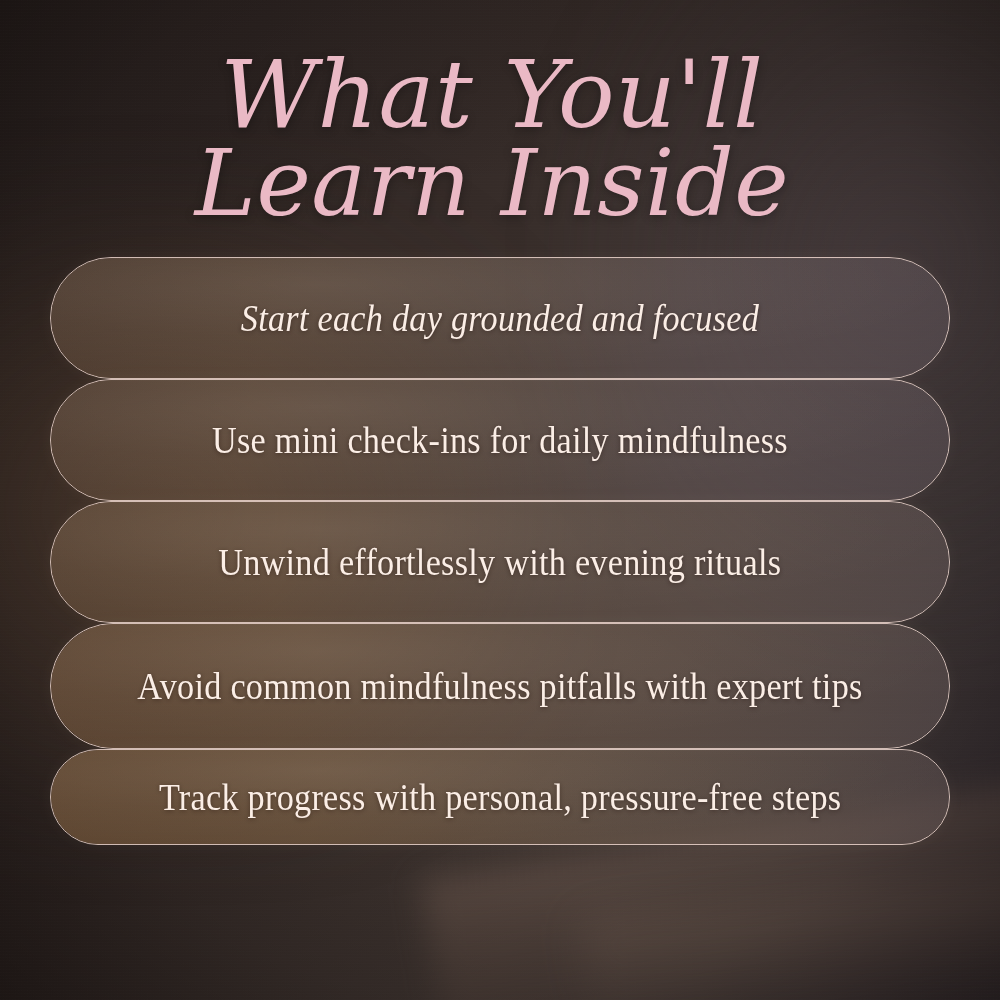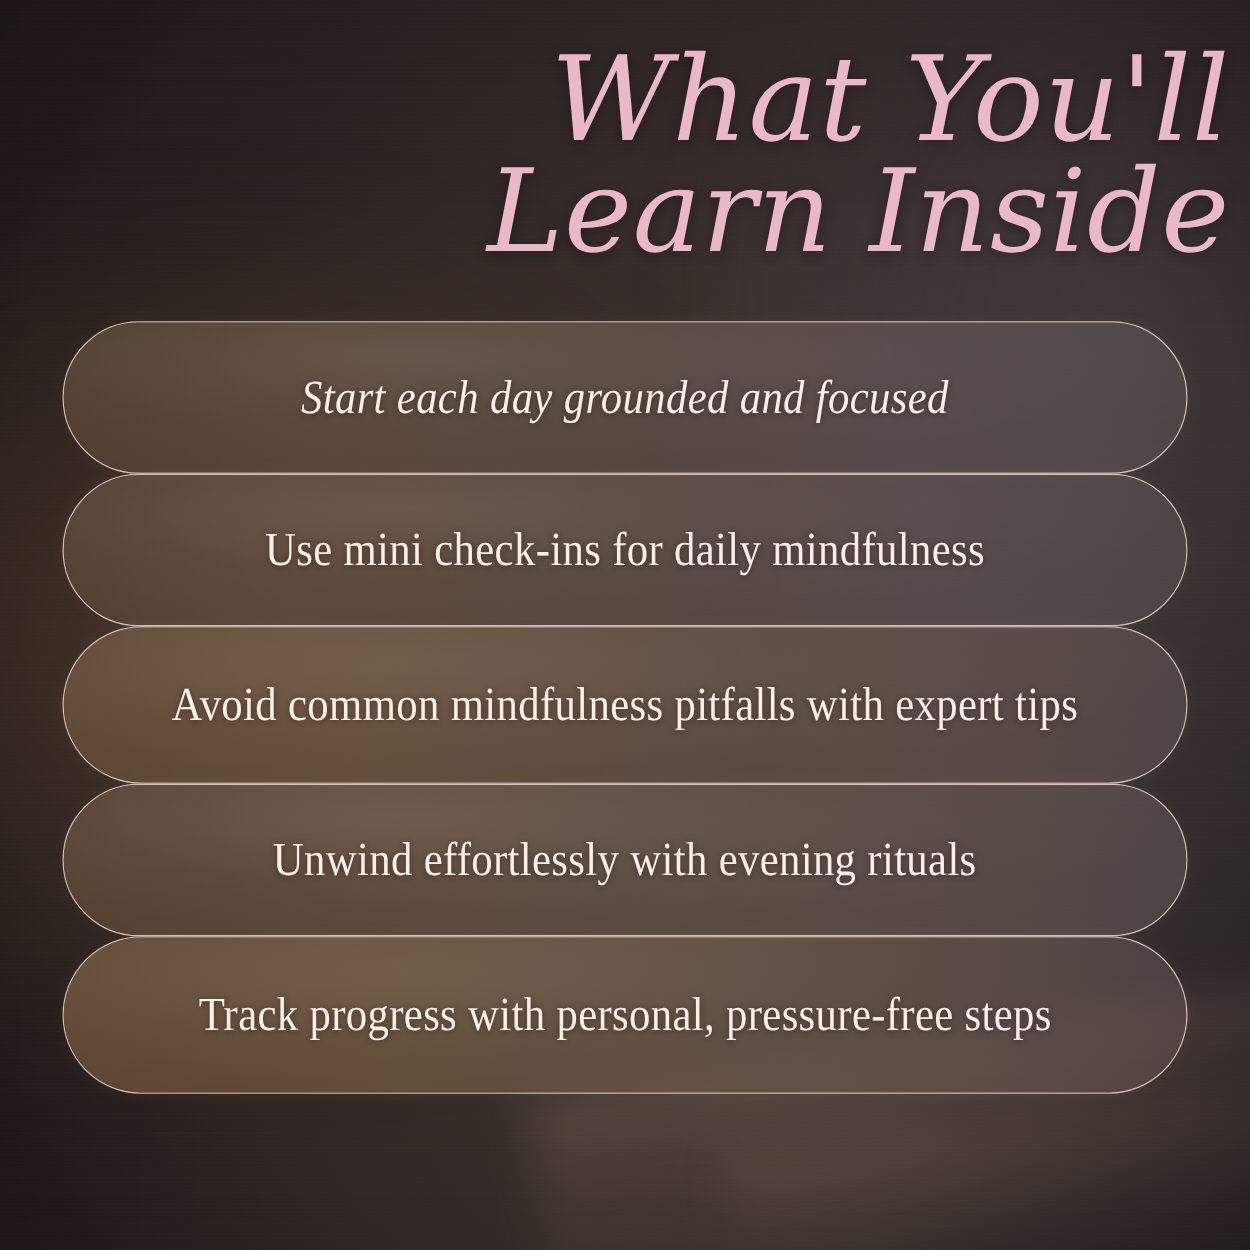--- a/index.html
+++ b/index.html
@@ -109,23 +109,23 @@
 
   
   .content {
     position: absolute;
     inset: 0;
   }
 
   .title-wrap {
     position: absolute;
     left: 0;
-    top: 38px;
+    top: 52px;
     width: 984px;
-    text-align: right;
+    text-align: center;
     line-height: 0.92;
   }
   .title-line {
     display: block;
     font-family: "DejaVu Serif", "Liberation Serif", serif;
     font-style: italic;
     font-weight: 400;
     font-size: 94px;
     letter-spacing: 0.5px;
     color: #eab9c5;
@@ -195,21 +195,21 @@
     transform: scaleX(0.90);
     transform-origin: center;
     white-space: pre-line;
   }
 
   
   .card-1 { height: 122px; font-style: italic; }
   .card-2 { height: 122px; }
   .card-3 { height: 122px; }
   .card-4 { height: 126px; }
-  .card-5 { height: 126px; }
+  .card-5 { height: 96px; }
 
   .card-3 .card-fill {
     background: linear-gradient(100deg,
         rgba(102, 78, 58, 0.66) 0%,
         rgba(112, 88, 66, 0.60) 26%,
         rgba(110, 92, 80, 0.56) 54%,
         rgba(108, 94, 94, 0.48) 100%);
   }
   .card-4 .card-fill {
     background: linear-gradient(100deg,
@@ -253,30 +253,30 @@
         <div class="card-sheen"></div>
         <div class="card-label">Start each day grounded and focused</div>
       </div>
 
       <div class="card card-2">
         <div class="card-fill"></div>
         <div class="card-sheen"></div>
         <div class="card-label">Use mini check-ins for daily mindfulness</div>
       </div>
 
+      <div class="card card-3">
+        <div class="card-fill"></div>
+        <div class="card-sheen"></div>
+        <div class="card-label">Unwind effortlessly with evening rituals</div>
+      </div>
+
       <div class="card card-4">
         <div class="card-fill"></div>
         <div class="card-sheen"></div>
         <div class="card-label">Avoid common mindfulness pitfalls with expert tips</div>
-      </div>
-
-      <div class="card card-3">
-        <div class="card-fill"></div>
-        <div class="card-sheen"></div>
-        <div class="card-label">Unwind effortlessly with evening rituals</div>
       </div>
 
       <div class="card card-5">
         <div class="card-fill"></div>
         <div class="card-sheen"></div>
         <div class="card-label">Track progress with personal, pressure-free steps</div>
       </div>
 
     </div>
   </div>

